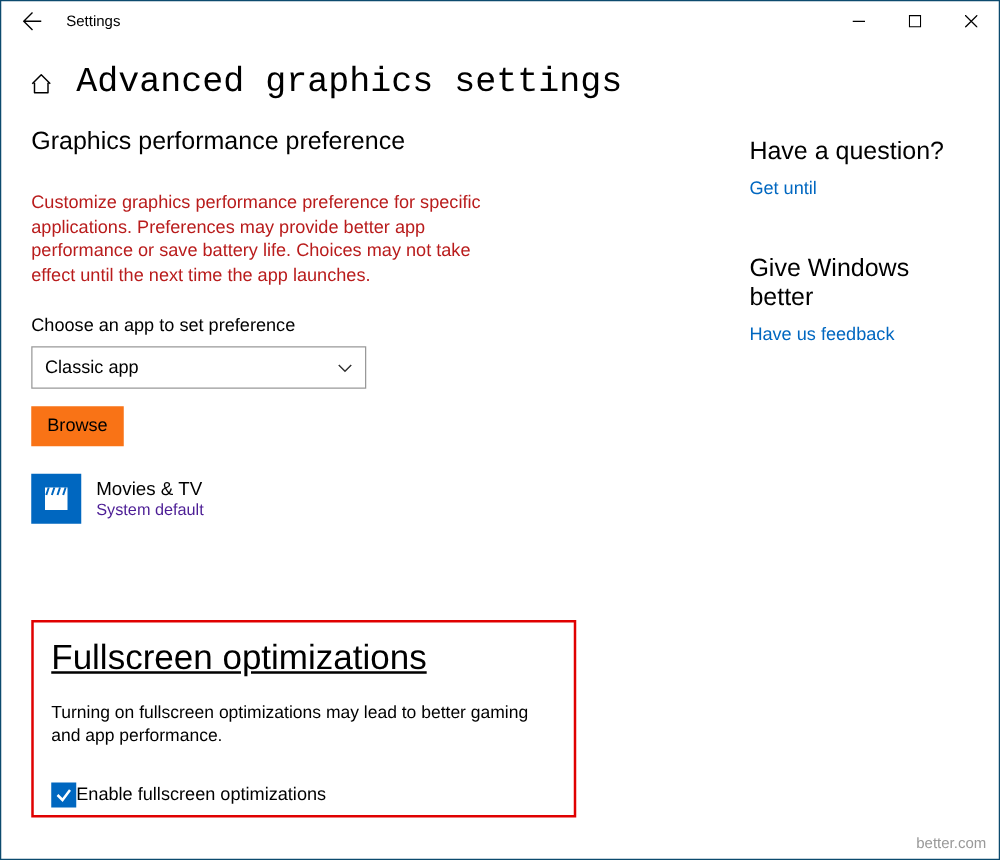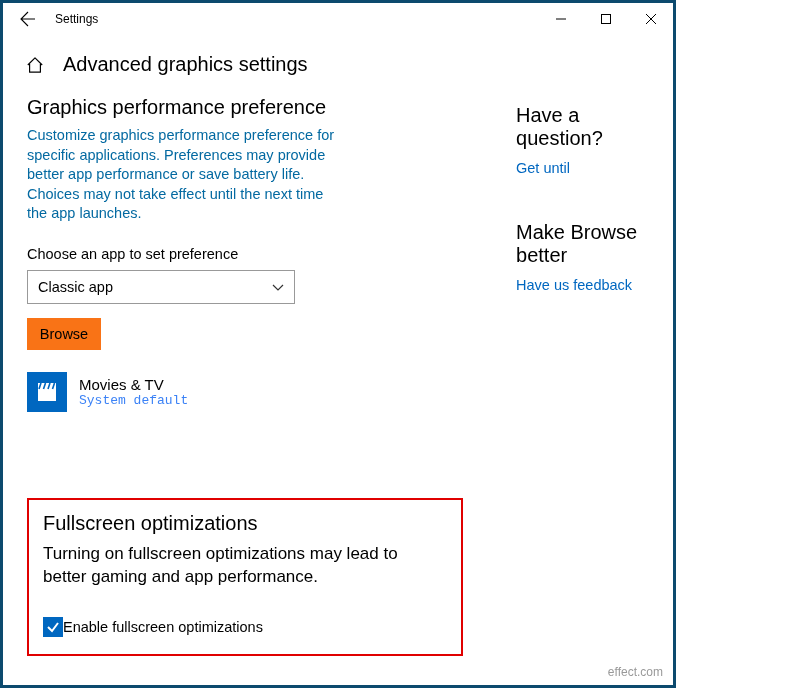--- a/index.html
+++ b/index.html
@@ -1,43 +1,43 @@
 <!DOCTYPE html>
 <html><head>
 <meta charset="utf-8">
 <style>
   * { box-sizing: border-box; margin: 0; padding: 0; }
   html, body { width: 800px; height: 688px; font-family: "Segoe UI", Arial, sans-serif; background: #fff; color: #000; overflow: hidden; }
-  .window { width: 676px; height: 688px; border: 3px solid #0c4a6e; position: relative; background: #fff; }
+  .window { width: 800px; height: 688px; border: 1px solid #0c4a6e; position: relative; background: #fff; }
   .titlebar { height: 32px; display: flex; align-items: center; padding-left: 4px; }
   .back-btn { width: 42px; height: 32px; display: flex; align-items: center; justify-content: center; cursor: pointer; }
   .title-text { font-size: 12px; margin-left: 6px; color: #000; }
   .win-controls { position: absolute; right: 0; top: 0; height: 32px; display: flex; }
   .win-btn { width: 45px; height: 32px; display: flex; align-items: center; justify-content: center; cursor: pointer; }
   .header { display: flex; align-items: center; padding: 18px 22px 20px 22px; }
   .home-icon { width: 20px; height: 20px; display: flex; align-items: center; justify-content: center; margin-right: 18px; cursor: pointer; }
-  .page-title { font-size: 20px; font-weight: 350; }
+  .page-title { font-size: 28px; font-weight: 350; font-family: Liberation Mono, monospace; }
   .body { display: flex; padding: 0 24px; }
   .main { width: 420px; }
   .side { margin-left: 175px; padding-top: 8px; }
-  .section-h { font-size: 20px; font-weight: 400; margin-bottom: 7px; }
-  .desc { font-size: 14.5px; color: #0369a1; line-height: 1.35; margin-bottom: 22px; max-width: 380px; }
+  .section-h { font-size: 20px; font-weight: 400; margin-bottom: 28px; }
+  .desc { font-size: 14.5px; color: #b91c1c; line-height: 1.35; margin-bottom: 22px; max-width: 380px; }
   .label { font-size: 14.5px; margin-bottom: 8px; }
   .combo { width: 268px; height: 32px; border: 1px solid #999; display: flex; align-items: center; justify-content: space-between; padding: 16px 10px; font-size: 14.5px; cursor: pointer; margin-bottom: 14px; }
   .browse { width: 74px; height: 32px; background: #f97316; border: none; font-size: 14.5px; cursor: pointer; margin-bottom: 22px; }
   .app-row { display: flex; align-items: center; gap: 12px; }
   .app-icon { width: 40px; height: 40px; background: #0067c0; display: flex; align-items: center; justify-content: center; cursor: pointer; }
   .app-name { font-size: 15px; }
-  .app-sub { font-size: 13px; color: #3b82f6; font-family: Liberation Mono, monospace; }
+  .app-sub { font-size: 13px; color: #4c1d95; }
   .side-h { font-size: 20px; margin-bottom: 10px; }
   .link { font-size: 14.5px; color: #0067c0; cursor: pointer; }
   .side-block { margin-bottom: 45px; }
   .fs-box { position: absolute; left: 24px; top: 495px; width: 436px; height: 158px; border: 2px solid #e00000; padding: 12px 14px; }
-  .fs-h { font-size: 20px; font-weight: 400; margin-bottom: 8px; }
-  .fs-desc { font-size: 17px; line-height: 1.35; margin-bottom: 28px; max-width: 400px; }
+  .fs-h { font-size: 28px; font-weight: 400; margin-bottom: 18px; text-decoration: underline; }
+  .fs-desc { font-size: 14px; line-height: 1.35; margin-bottom: 28px; max-width: 400px; }
   .cb-row { display: flex; align-items: center; }
   .cb { width: 20px; height: 20px; background: #0067c0; display: flex; align-items: center; justify-content: center; cursor: pointer; }
   .cb-label { font-size: 14.5px; }
   .watermark { position: absolute; right: 10px; bottom: 6px; font-size: 12px; color: #999; }
 </style>
 </head>
 <body>
 <div class="window">
 
   <div class="titlebar">
@@ -101,33 +101,33 @@
         </div>
       </div>
     </div>
 
     <div class="side">
       <div class="side-block">
         <div class="side-h">Have a question?</div>
         <div class="link">Get until</div>
       </div>
       <div class="side-block">
-        <div class="side-h">Make Browse better</div>
+        <div class="side-h">Give Windows better</div>
         <div class="link">Have us feedback</div>
       </div>
     </div>
   </div>
 
   <div class="fs-box">
     <div class="fs-h">Fullscreen optimizations</div>
     <div class="fs-desc">Turning on fullscreen optimizations may lead to better gaming and app performance.</div>
     <div class="cb-row">
       <div class="cb">
         <svg width="14" height="14" viewBox="0 0 14 14">
             <path d="M2 7 L6 11 L12 3" stroke="#fff" stroke-width="2" fill="none"></path>
           </svg>
       </div>
       <div class="cb-label">Enable fullscreen optimizations</div>
     </div>
   </div>
 
-  <div class="watermark">effect.com</div>
+  <div class="watermark">better.com</div>
 </div>
 
 </body></html>

